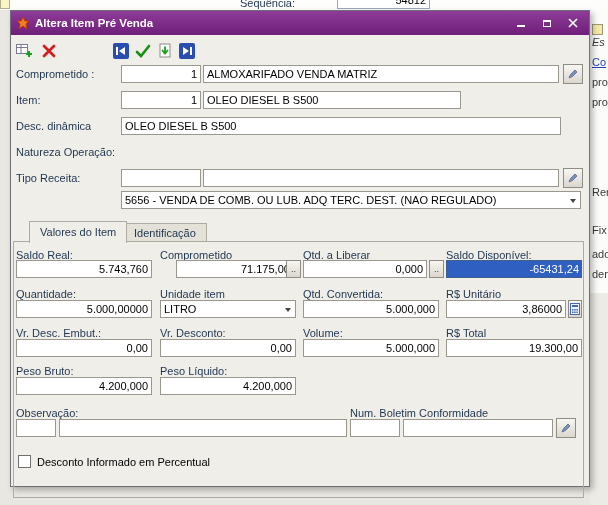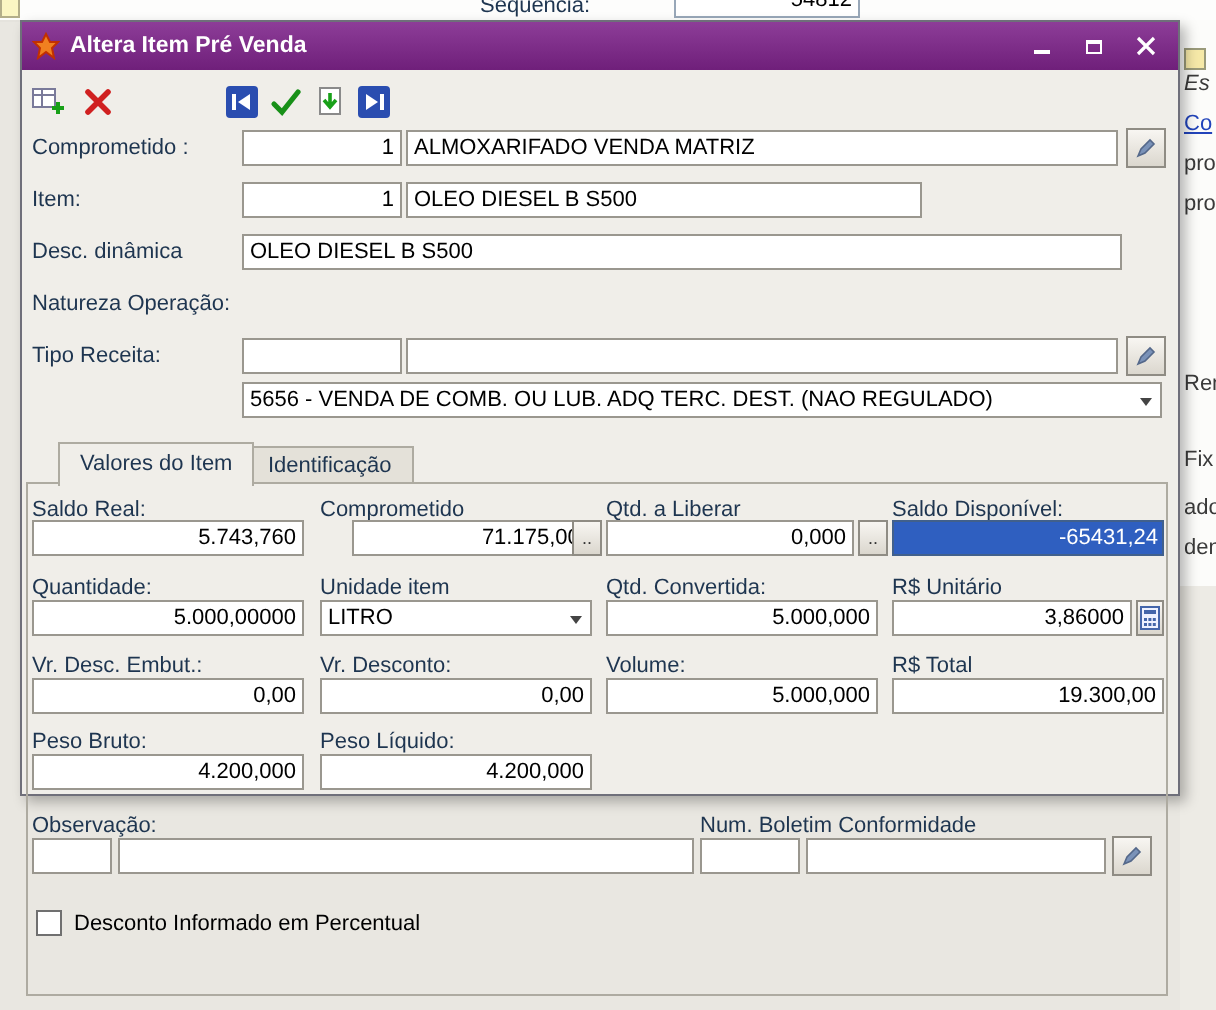--- a/index.html
+++ b/index.html
@@ -12,21 +12,21 @@
   .top-strip{position:absolute;left:0;top:0;width:608px;height:10px;background:#fdfdfc;overflow:hidden;border-bottom:1px solid #e5e3dd;}
   .mini-yellow{position:absolute;left:0;top:-9px;width:10px;height:18px;background:#fbf6c3;border:1px solid #b3ae8a;box-sizing:border-box;}
   .bg-label{position:absolute;color:#1e3550;white-space:nowrap;}
   .bg-field{position:absolute;height:18px;background:#fff;border:1px solid #98a7b8;box-sizing:border-box;font-size:11px;padding:2px 3px;text-align:right;}
   .right-strip{position:absolute;left:590px;top:10px;width:18px;height:283px;background:#fcfcfa;overflow:hidden;}
   .right-strip-lower{position:absolute;left:590px;top:293px;width:18px;height:212px;background:#edebe5;}
   .frag{position:absolute;left:2px;color:#3a3a3a;white-space:nowrap;}
   .frag.link{color:#2244bb;text-decoration:underline;}
   .frag-icon{position:absolute;left:2px;top:14px;width:9px;height:9px;background:#f6e9a8;border:1px solid #9a9a7a;}
   
-  .dialog{position:absolute;left:10px;top:10px;width:580px;height:388px;box-sizing:border-box;
+  .dialog{position:absolute;left:10px;top:10px;width:580px;height:477px;box-sizing:border-box;
     background:#f0eee9;border:1px solid #6f6f7a;box-shadow:3px 3px 6px rgba(0,0,0,.28);}
   .titlebar{position:absolute;left:0;top:0;right:0;height:24px;
     background:linear-gradient(180deg,#8d3d98,#6f1f7a);
     display:flex;align-items:center;padding:0 5px;gap:5px;box-sizing:border-box;}
   .titlebar .title{color:#fff;font-weight:bold;font-size:11.5px;white-space:nowrap;}
   .winbtns{margin-left:auto;display:flex;gap:3px;}
   .winbtn{width:23px;height:17px;display:flex;align-items:center;justify-content:center;cursor:pointer;}
   .glyph-min{width:8px;height:2px;background:#fff;margin-top:6px;}
   .glyph-max{width:8px;height:7px;box-sizing:border-box;border:1px solid #fff;border-top-width:2px;}
   

